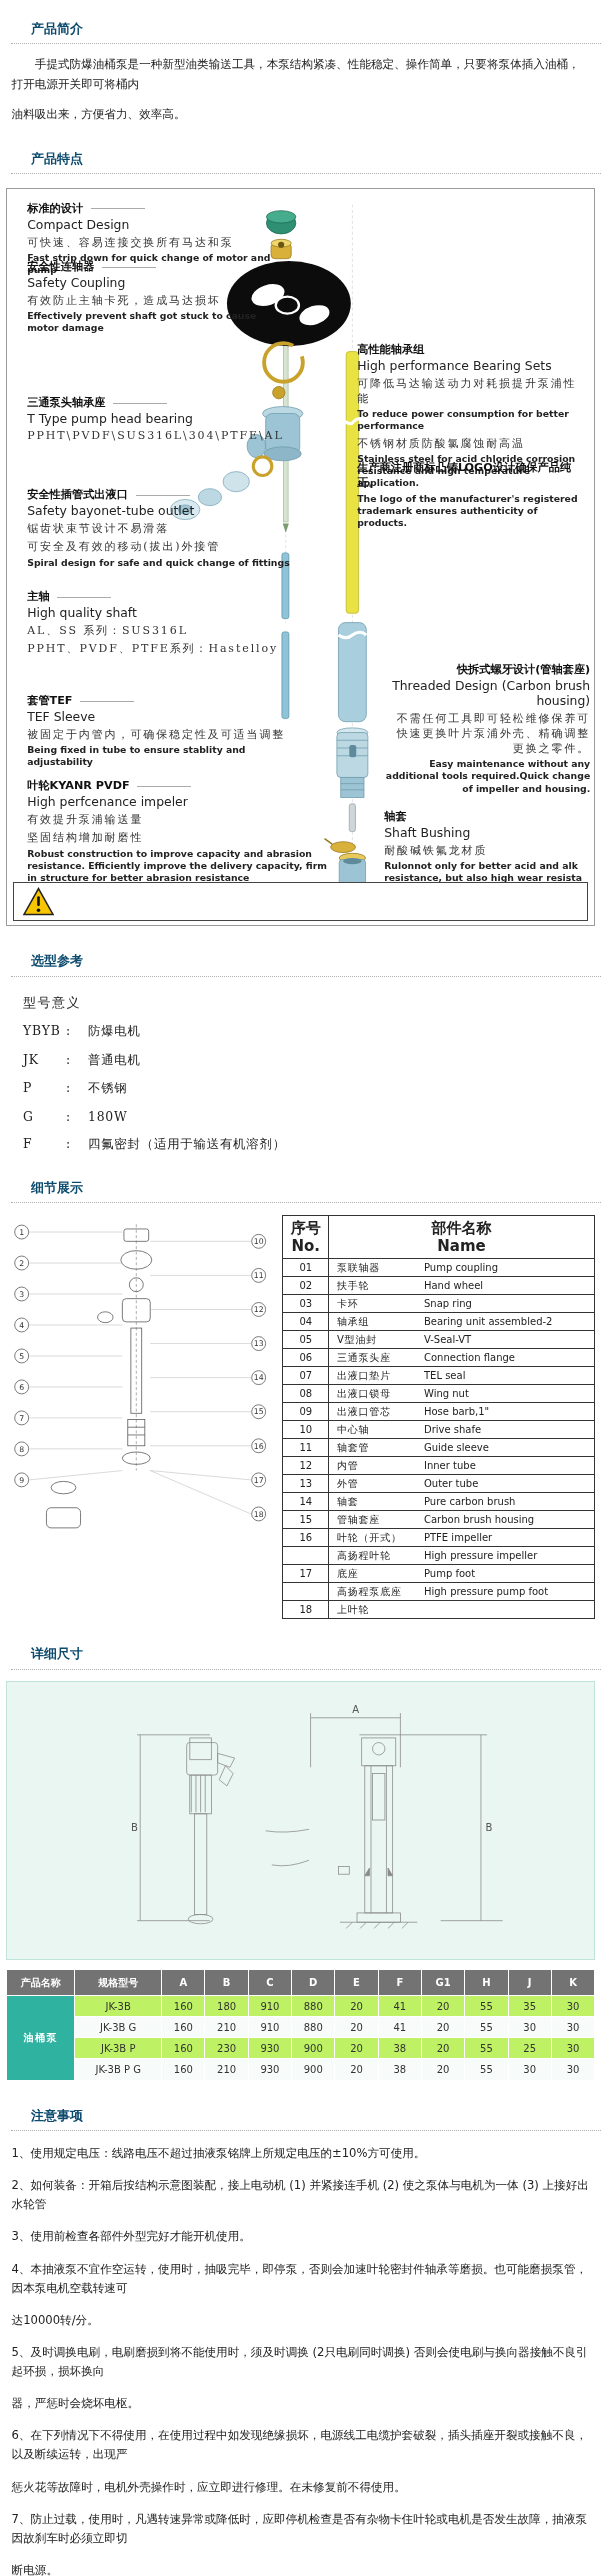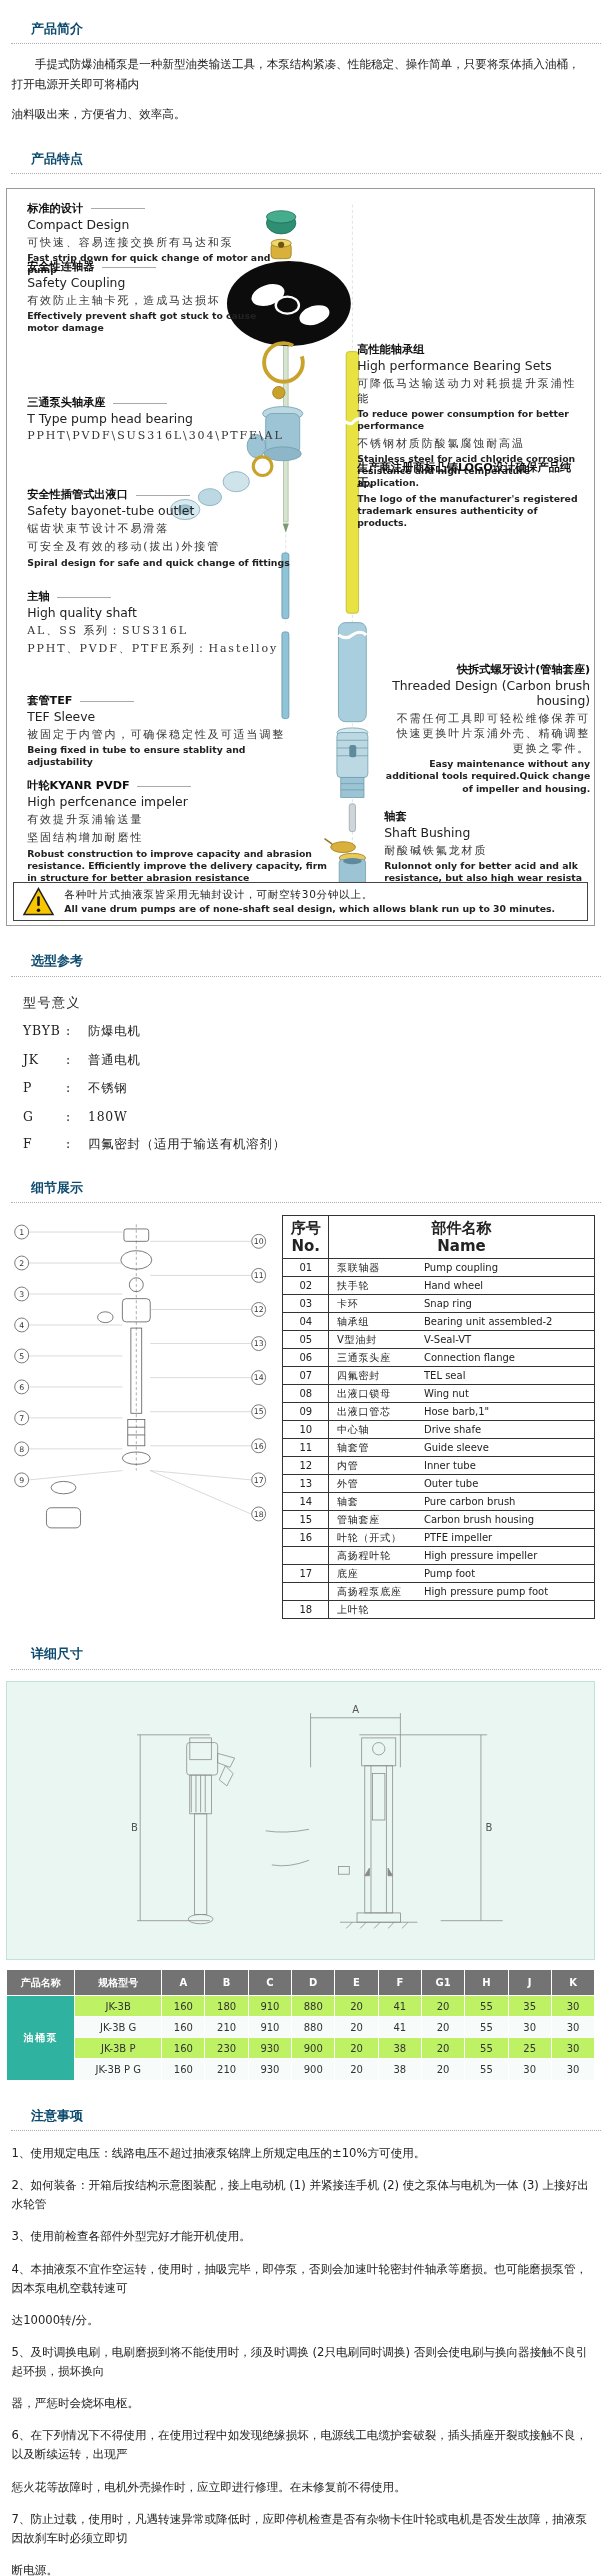--- a/index.html
+++ b/index.html
@@ -136,24 +136,20 @@
       <rect x="433" y="898" width="6" height="8" fill="#6e9dad"></rect>
       <rect x="453" y="898" width="6" height="8" fill="#6e9dad"></rect>
     </svg>
 
     <div class="warn">
       <svg width="33" height="29" viewBox="0 0 42 38">
         <polygon points="21,2 40,36 2,36" fill="#f7c600" stroke="#222" stroke-width="2"></polygon>
         <rect x="19.3" y="12" width="3.4" height="13" rx="1.5" fill="#111"></rect>
         <circle cx="21" cy="30.5" r="2.3" fill="#111"></circle>
       </svg>
-      <div>
-        <div class="warn-cn">各种叶片式抽液泵皆采用无轴封设计，可耐空转30分钟以上。</div>
-        <div class="warn-en">All vane drum pumps are of none-shaft seal design, which allows blank run up to 30 minutes.</div>
-      </div>
     </div>
   <div class="fb left" style="top: 11.6px; left: 20px; width: 248px;">
         <div class="fb-cn">标准的设计</div>
         <div class="fb-en">Compact Design</div>
         <div class="fb-d-cn">可快速、容易连接交换所有马达和泵</div>
         <div class="fb-d-en">Fast strip down for quick change of motor and pump</div>
       </div>
       <div class="fb left" style="top: 70px; left: 20px; width: 263px;">
         <div class="fb-cn">安全性连轴器</div>
         <div class="fb-en">Safety Coupling</div>
@@ -343,21 +339,21 @@
           <tr>
             <td class="pt-no">05</td>
             <td class="pt-name"><span class="pt-cn">V型油封</span><span class="pt-en">V-Seal-VT</span></td>
           </tr>
           <tr>
             <td class="pt-no">06</td>
             <td class="pt-name"><span class="pt-cn">三通泵头座</span><span class="pt-en">Connection flange</span></td>
           </tr>
           <tr>
             <td class="pt-no">07</td>
-            <td class="pt-name"><span class="pt-cn">四氟密封</span><span class="pt-en">TEL seal</span></td>
+            <td class="pt-name"><span class="pt-cn">出液口垫片</span><span class="pt-en">TEL seal</span></td>
           </tr>
           <tr>
             <td class="pt-no">08</td>
             <td class="pt-name"><span class="pt-cn">出液口锁母</span><span class="pt-en">Wing nut</span></td>
           </tr>
           <tr>
             <td class="pt-no">09</td>
             <td class="pt-name"><span class="pt-cn">出液口管芯</span><span class="pt-en">Hose barb,1"</span></td>
           </tr>
           <tr>

